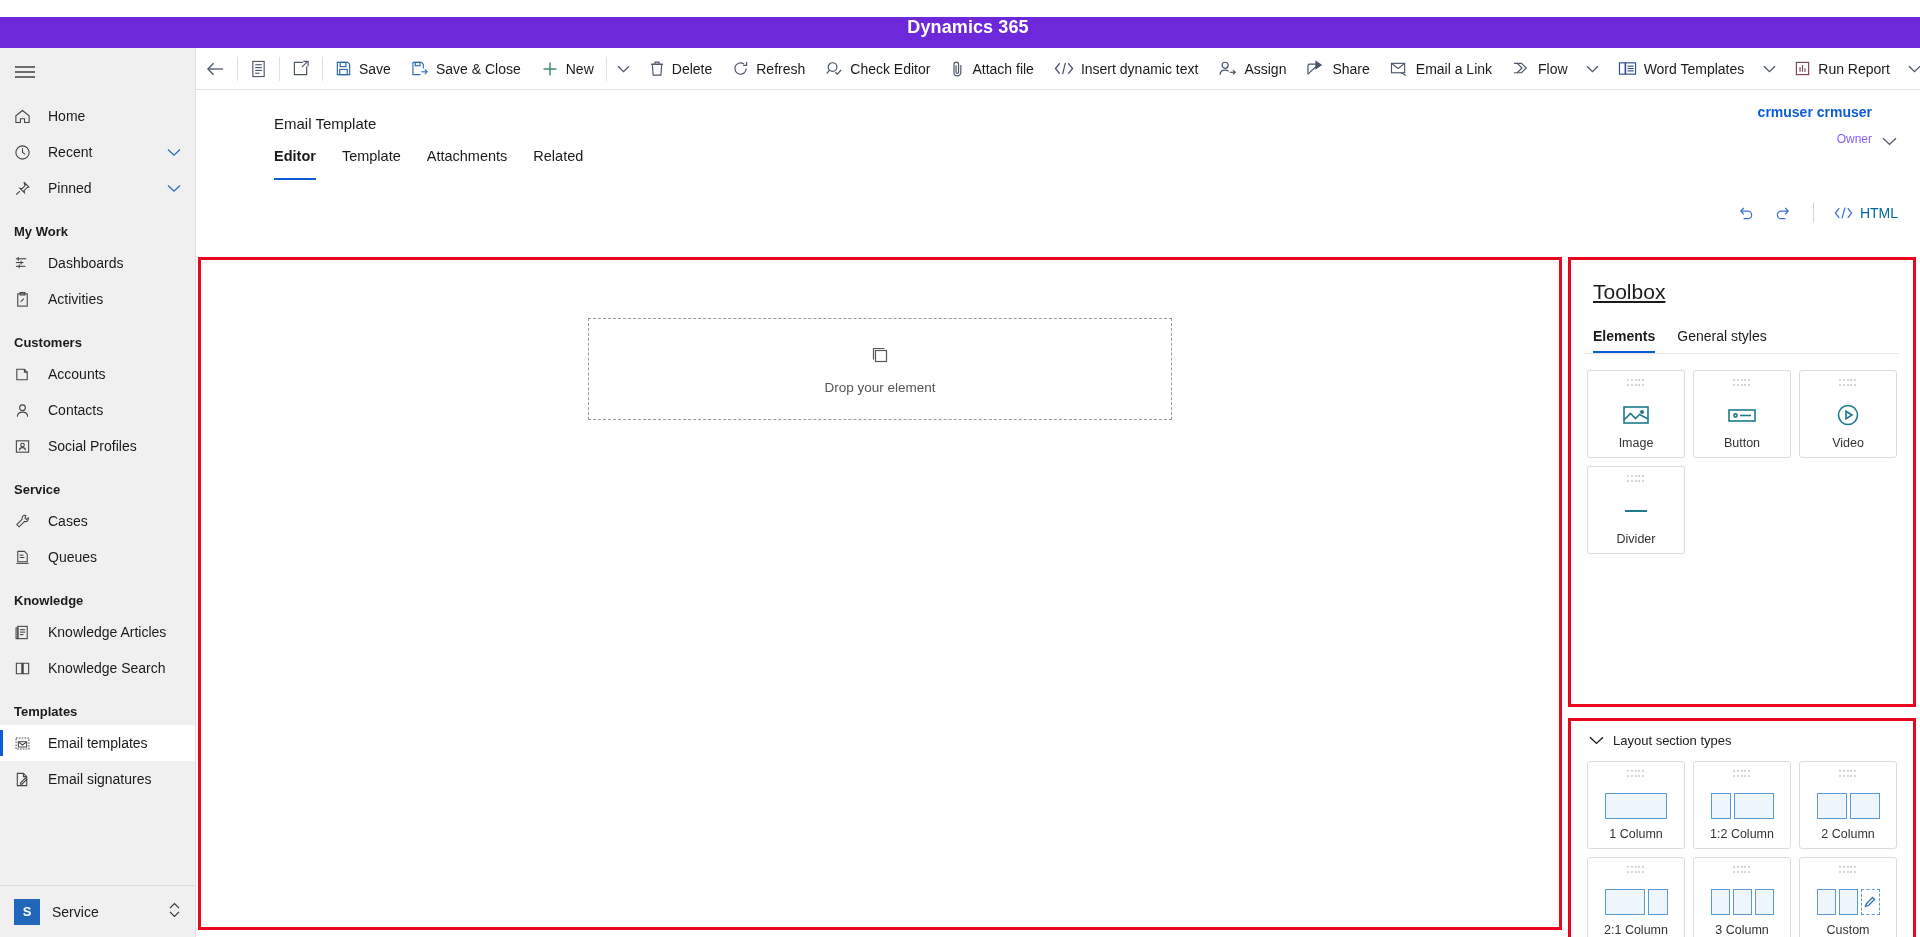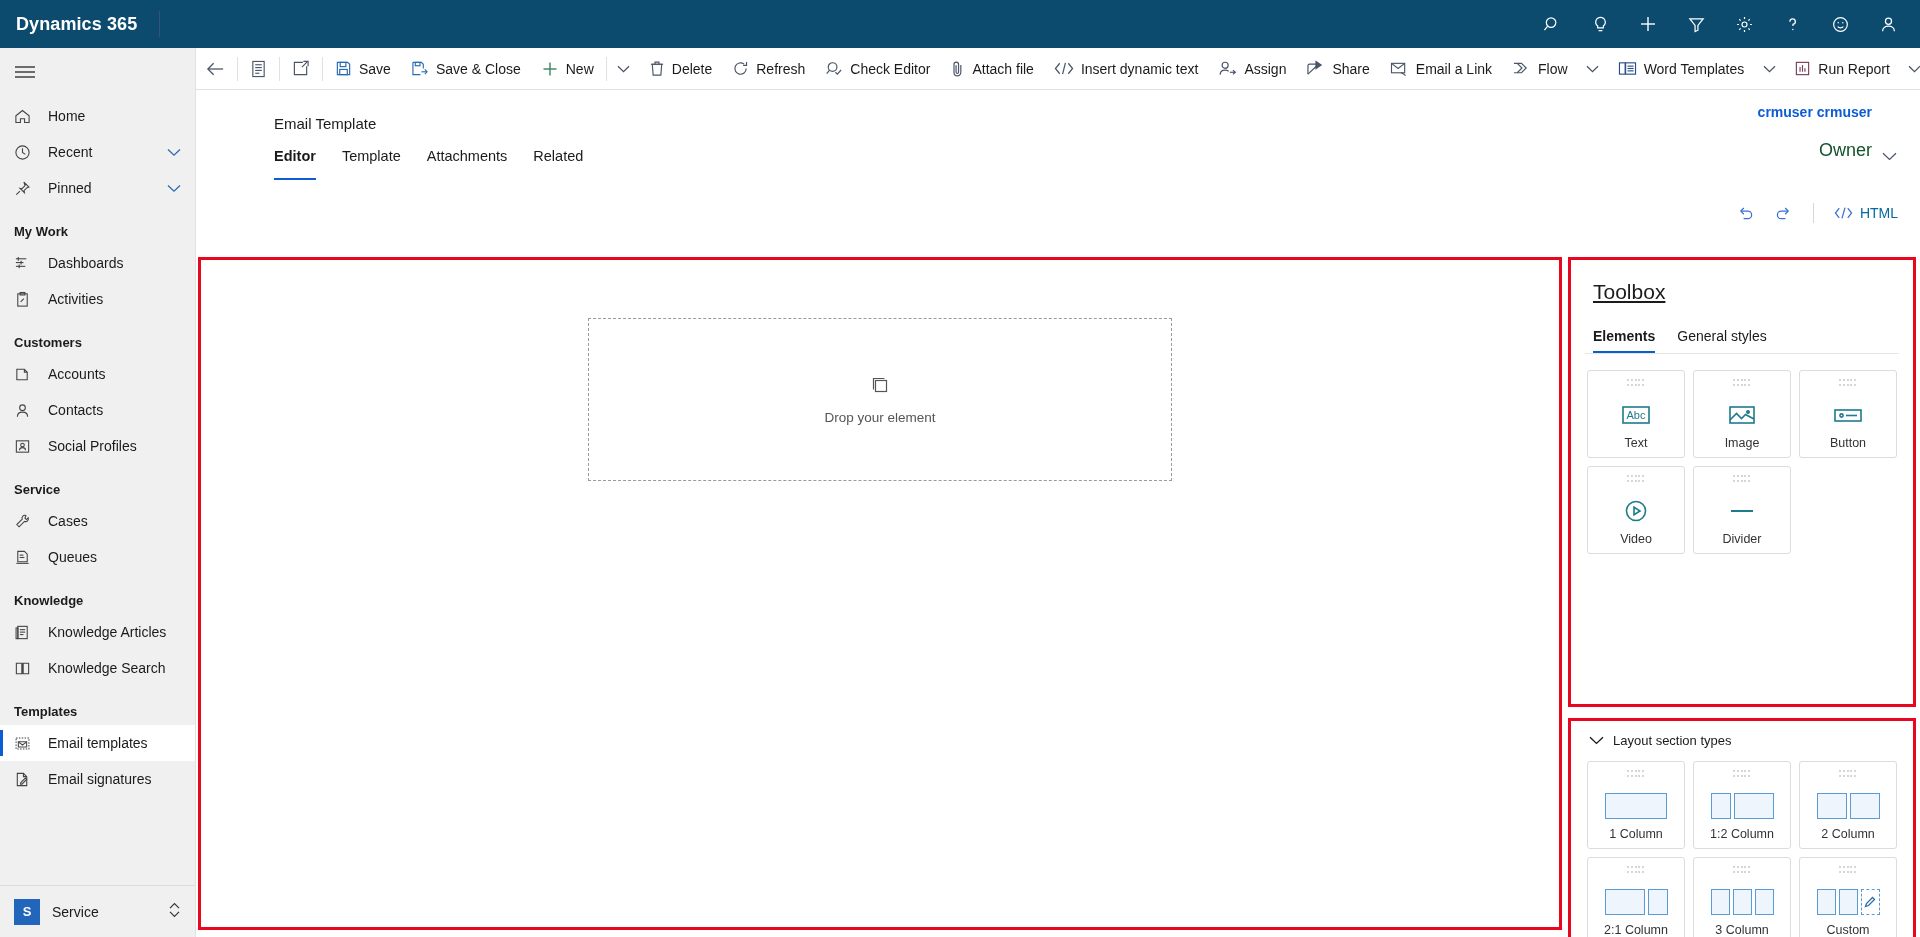--- a/index.html
+++ b/index.html
@@ -6,22 +6,22 @@
   html, body {
     width: 1920px; height: 937px;
     font-family: "Liberation Sans", sans-serif;
     background: #ffffff;
     overflow: hidden;
   }
   body { position: relative; }
 
   
   .topbar {
-    position: absolute; top: 0; left: 0; width: 1920px; height: 48px;
-    background: #0c4a6e; display: flex; align-items: center;
+    position: absolute; top: 17px; left: 0; width: 1920px; height: 48px;
+    background: #6d28d9; display: flex; align-items: center; flex-direction: column;
   }
   .brand {
     color: #ffffff; font-size: 18px; font-weight: bold;
     padding-left: 16px; letter-spacing: .1px;
   }
   .brand-sep {
     width: 1px; height: 26px; background: #3b5077; margin-left: 22px;
   }
   .topbar-spacer { flex: 1; }
   .topbar-icons { display: flex; align-items: center; height: 48px; padding-right: 8px; }
@@ -95,21 +95,21 @@
   .rec-title {
     position: absolute; left: 78px; top: 25px;
     font-size: 15px; color: #1b1b1b;
   }
   .owner-box {
     position: absolute; right: 18px; top: 14px; width: 190px;
     display: flex; align-items: flex-end;
   }
   .owner-text { flex: 1; text-align: right; padding-right: 4px; }
   .owner-name { font-size: 14px; font-weight: bold; color: #0b5cd5; }
-  .owner-role { font-size: 18px; color: #14532d; margin-top: 20px; }
+  .owner-role { font-size: 12px; color: #8b5cf6; margin-top: 12px; }
   .owner-chev { width: 26px; display: flex; justify-content: center; padding-top: 4px; cursor: pointer; }
 
   .tabs {
     position: absolute; left: 78px; top: 58px; display: flex; gap: 26px;
   }
   .tab {
     font-size: 14.5px; color: #1b1b1b; padding-bottom: 16px; cursor: pointer;
     position: relative;
   }
   .tab.active { font-weight: bold; }
@@ -131,21 +131,21 @@
     display: flex; align-items: center; gap: 7px; padding: 0 8px; height: 30px;
     font-size: 14px; color: #0369a1; cursor: pointer;
   }
 
   
   .canvas {
     position: absolute; left: 2px; top: 167px; width: 1364px; height: 673px;
     background: #ffffff; border: 3px solid #e8071f;
   }
   .dropzone {
-    position: absolute; left: 387px; top: 58px; width: 584px; height: 163px;
+    position: absolute; left: 387px; top: 58px; width: 584px; height: 102px;
     border: 1.5px dashed #9a9a9a;
     display: flex; flex-direction: column; align-items: center; justify-content: center;
     gap: 10px; cursor: pointer;
   }
   .dz-label { font-size: 13.5px; color: #555555; }
 
   
   .toolbox {
     position: absolute; left: 1372px; top: 167px; width: 348px; height: 450px;
     background: #ffffff; border: 3px solid #e8071f;
@@ -687,41 +687,20 @@
 
   <div class="toolbox">
     <div class="tbx-title">Toolbox</div>
     <div class="tbx-tabs">
       <div class="tbx-tab active">Elements</div>
       <div class="tbx-tab">General styles</div>
     </div>
 
     <div class="tile-grid">
 
-      <div class="tile">
-        <span class="grip">
-            <i></i>
-            <i></i>
-            <i></i>
-            <i></i>
-            <i></i>
-            <i></i>
-            <i></i>
-            <i></i>
-            <i></i>
-            <i></i>
-          </span>
-        <span class="tile-art">
-          <svg width="34" height="22" viewBox="0 0 34 22">
-            <rect x="4" y="3" width="26" height="16" fill="none" stroke="#1f7a8c" stroke-width="1.6"></rect>
-            <text x="17" y="15" font-family="Liberation Sans, sans-serif" font-size="11" fill="#1f7a8c" text-anchor="middle">Abc</text>
-          </svg>
-        </span>
-        <span class="tile-label">Text</span>
-      </div>
 
       <div class="tile">
         <span class="grip">
             <i></i>
             <i></i>
             <i></i>
             <i></i>
             <i></i>
             <i></i>
             <i></i>

